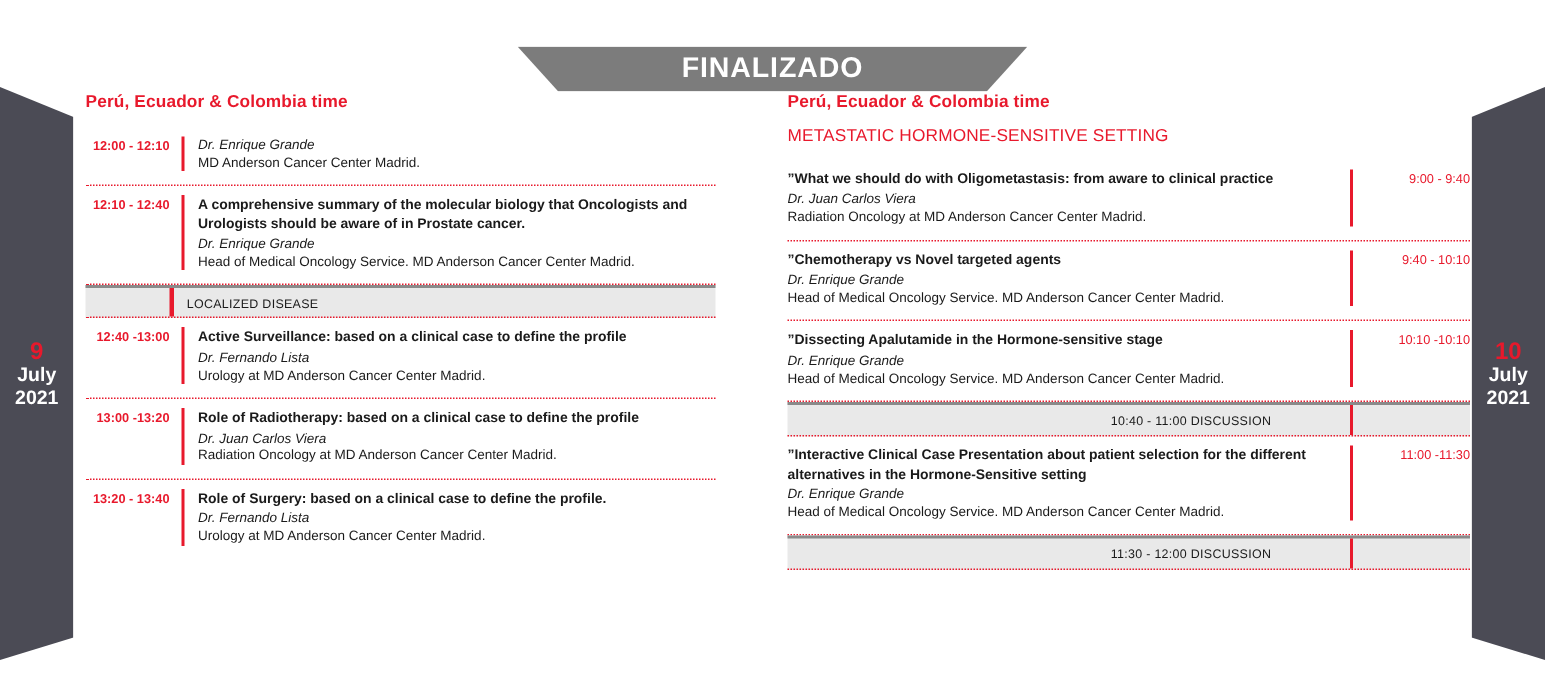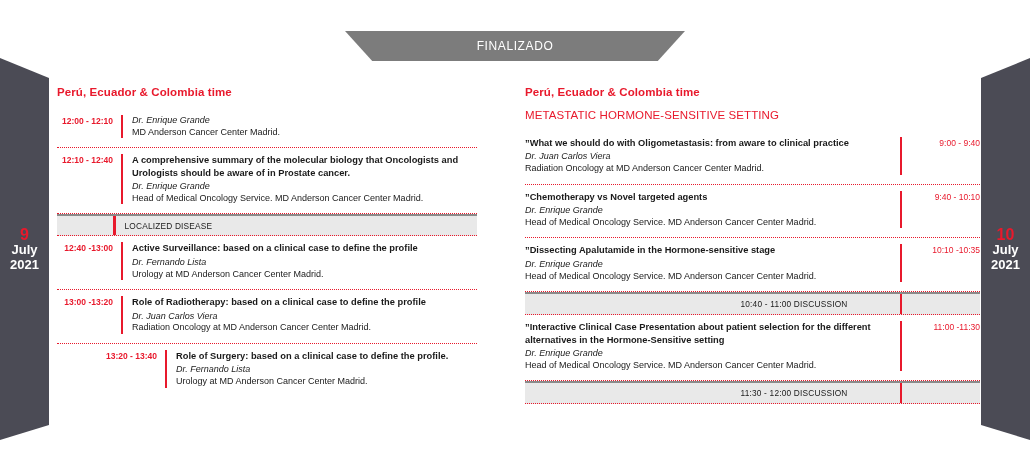--- a/index.html
+++ b/index.html
@@ -24,22 +24,22 @@
     width: 340px;
     height: 30px;
     background: #7c7c7c;
     clip-path: polygon(0 0, 100% 0, 92% 100%, 8% 100%);
     display: flex;
     align-items: center;
     justify-content: center;
   }
   .status-banner span {
     color: #ffffff;
-    font-size: 12px;
-    font-weight: normal;
+    font-size: 19px;
+    font-weight: bold;
     letter-spacing: .6px;
   }
 
   
   .date-tab {
     position: absolute;
     width: 49px;
     background: #4b4b55;
     display: flex;
     flex-direction: column;
@@ -66,21 +66,21 @@
   }
   .date-month, .date-year {
     color: #ffffff;
     font-size: 13px;
     font-weight: bold;
   }
 
   
   .column {
     position: absolute;
-    top: 86px;
+    top: 62px;
   }
   .col-left  { left: 57px;  width: 420px; }
   .col-right { left: 525px; width: 455px; }
 
   .tz-heading {
     color: #e8192c;
     font-size: 11.5px;
     font-weight: bold;
     margin: 0 0 11px 0;
     letter-spacing: .1px;
@@ -93,21 +93,21 @@
     letter-spacing: .1px;
   }
 
   
   .agenda-row {
     position: relative;
     display: flex;
     padding: 6px 0 9px 0;
     border-bottom: 1px dotted #e8192c;
   }
-  .agenda-row:last-child { border-bottom: none; margin-left: 44px; }
+  .agenda-row:last-child { border-bottom: none; }
   .row-time {
     width: 56px;
     flex: 0 0 56px;
     color: #e8192c;
     font-size: 8.5px;
     font-weight: bold;
     text-align: right;
     padding-right: 8px;
     padding-top: 1px;
     white-space: nowrap;
@@ -318,21 +318,21 @@
       </div>
       <div class="row-time-r">9:40 - 10:10</div>
     </div>
 
     <div class="agenda-row-r">
       <div class="row-body-r">
         <p class="row-title">”Dissecting Apalutamide in the Hormone-sensitive stage</p>
         <p class="row-speaker">Dr. Enrique Grande</p>
         <p class="row-affil">Head of Medical Oncology Service. MD Anderson Cancer Center Madrid.</p>
       </div>
-      <div class="row-time-r">10:10 -10:35</div>
+      <div class="row-time-r">10:10 -10:10</div>
     </div>
 
     <div class="discussion-band">
       <div class="disc-left">
         <span class="disc-label">10:40  - 11:00  DISCUSSION</span>
       </div>
       <div class="disc-rule"></div>
       <div class="disc-spacer"></div>
     </div>
 

